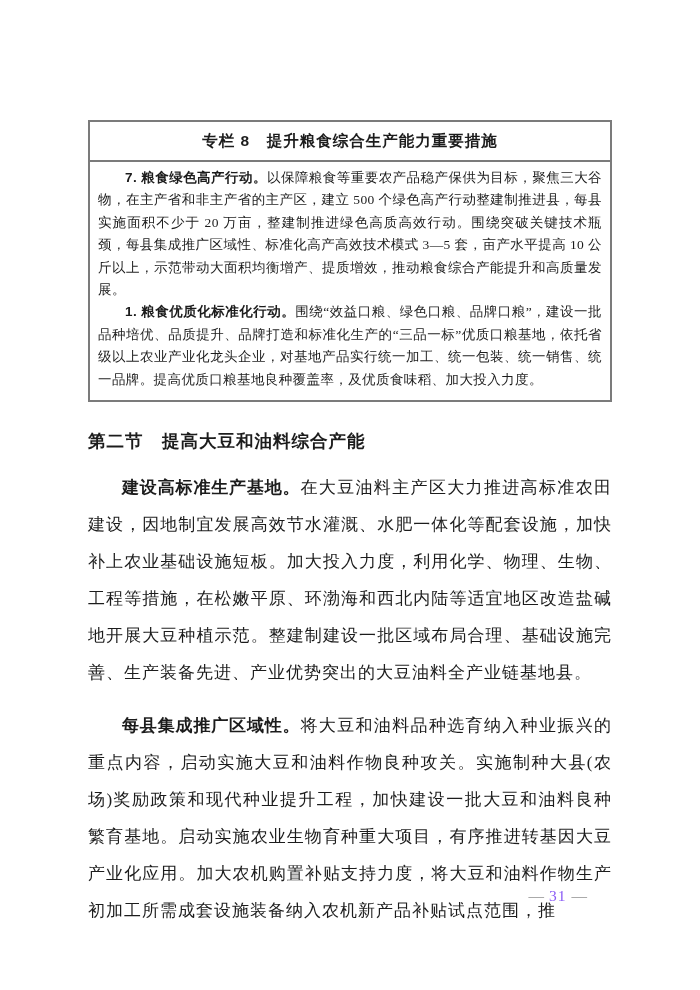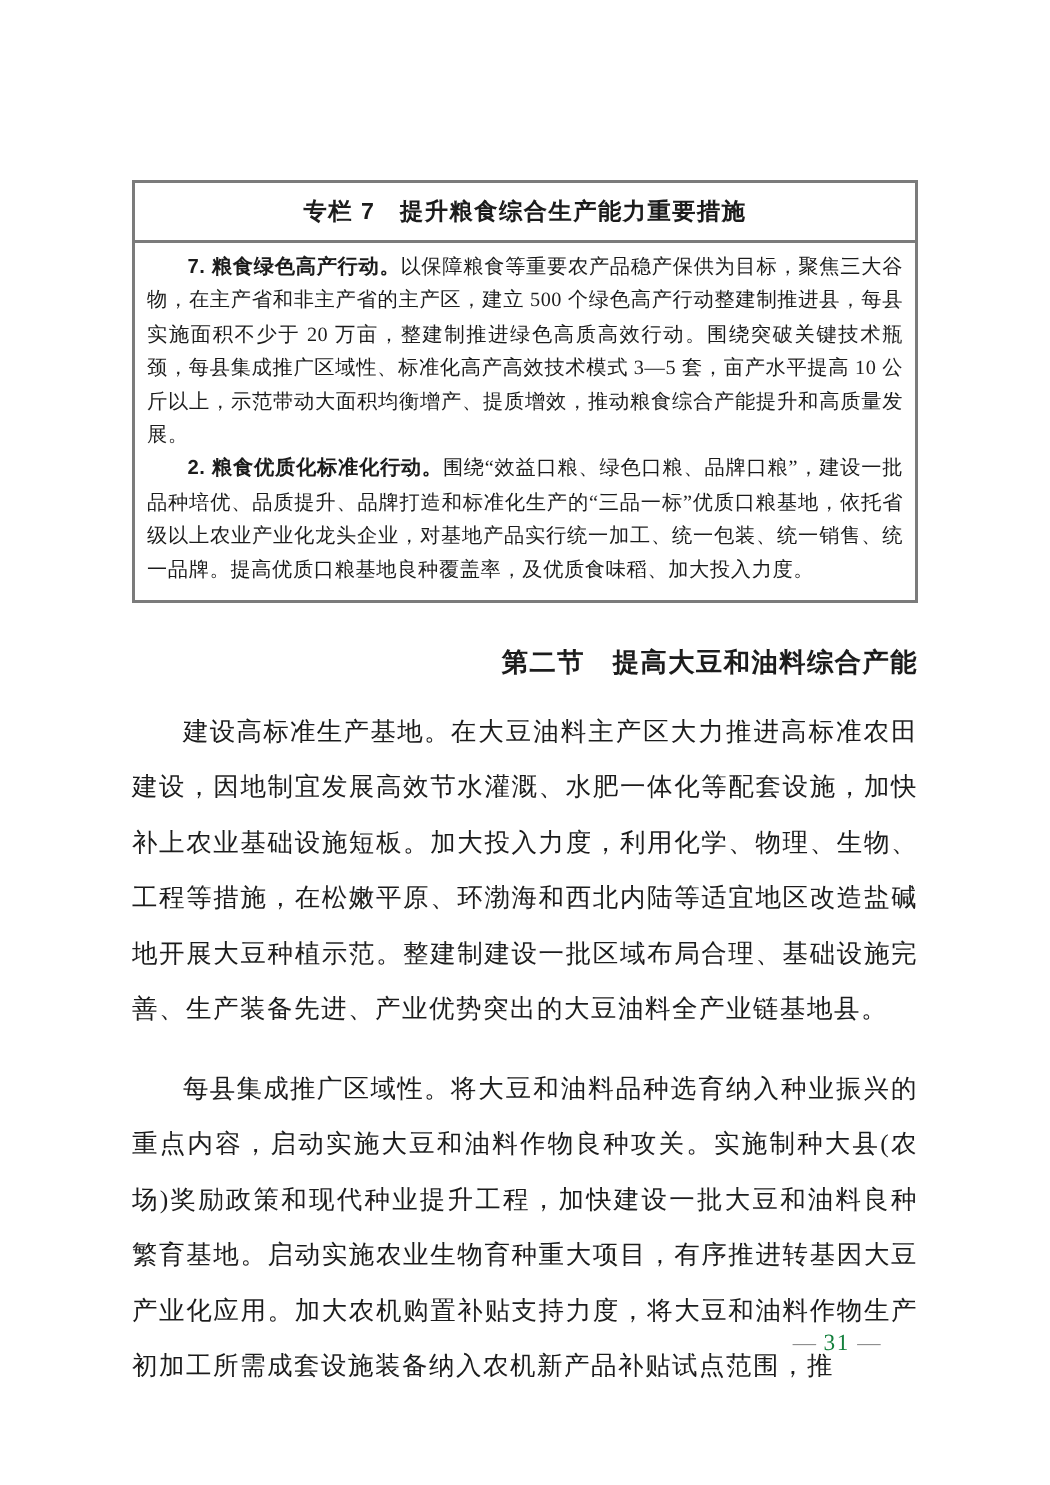--- a/index.html
+++ b/index.html
@@ -43,69 +43,69 @@
     text-indent: 2em;
     letter-spacing: 0.4px;
   }
   .box-paragraph .lead {
     font-weight: bold;
     font-family: "Liberation Sans", sans-serif;
   }
   
   .section-heading {
     margin: 27px 0 0 0;
-    text-align: right;
+    text-align: left;
     font-weight: bold;
     font-family: "Liberation Sans", sans-serif;
     font-size: 17.5px;
     letter-spacing: 1px;
   }
   
   .body-paragraph {
     margin: 16px 0 0 0;
     font-size: 17px;
     line-height: 37px;
     text-align: justify;
     text-indent: 2em;
     letter-spacing: 1px;
   }
   .body-paragraph .lead {
-    font-weight: normal;
+    font-weight: bold;
     font-family: "Liberation Sans", sans-serif;
     letter-spacing: 0.5px;
     margin-top: 15px;
   }
   
   .footer {
     position: absolute;
     top: 887px;
     right: 108px;
     font-size: 15.5px;
     white-space: nowrap;
   }
   .footer .dash {
     color: #8f8f8f;
     padding: 0 5px;
   }
   .footer .num {
-    color: #15803d;
+    color: #8b5cf6;
     letter-spacing: 1px;
   }
 </style>
 </head>
 <body>
 
 <div class="page">
   <div class="content">
 
     <div class="column-box">
-      <div class="box-title">专栏 7　提升粮食综合生产能力重要措施</div>
+      <div class="box-title">专栏 8　提升粮食综合生产能力重要措施</div>
       <div class="box-body">
         <p class="box-paragraph"><span class="lead">7. 粮食绿色高产行动。</span><span>以保障粮食等重要农产品稳产保供为目标，聚焦三大谷物，在主产省和非主产省的主产区，建立 500 个绿色高产行动整建制推进县，每县实施面积不少于 20 万亩，整建制推进绿色高质高效行动。围绕突破关键技术瓶颈，每县集成推广区域性、标准化高产高效技术模式 3—5 套，亩产水平提高 10 公斤以上，示范带动大面积均衡增产、提质增效，推动粮食综合产能提升和高质量发展。</span></p>
-        <p class="box-paragraph"><span class="lead">2. 粮食优质化标准化行动。</span><span>围绕“效益口粮、绿色口粮、品牌口粮”，建设一批品种培优、品质提升、品牌打造和标准化生产的“三品一标”优质口粮基地，依托省级以上农业产业化龙头企业，对基地产品实行统一加工、统一包装、统一销售、统一品牌。提高优质口粮基地良种覆盖率，及优质食味稻、加大投入力度。</span></p>
+        <p class="box-paragraph"><span class="lead">1. 粮食优质化标准化行动。</span><span>围绕“效益口粮、绿色口粮、品牌口粮”，建设一批品种培优、品质提升、品牌打造和标准化生产的“三品一标”优质口粮基地，依托省级以上农业产业化龙头企业，对基地产品实行统一加工、统一包装、统一销售、统一品牌。提高优质口粮基地良种覆盖率，及优质食味稻、加大投入力度。</span></p>
       </div>
     </div>
 
     <h2 class="section-heading">第二节　提高大豆和油料综合产能</h2>
 
     <p class="body-paragraph"><span class="lead">建设高标准生产基地。</span><span>在大豆油料主产区大力推进高标准农田建设，因地制宜发展高效节水灌溉、水肥一体化等配套设施，加快补上农业基础设施短板。加大投入力度，利用化学、物理、生物、工程等措施，在松嫩平原、环渤海和西北内陆等适宜地区改造盐碱地开展大豆种植示范。整建制建设一批区域布局合理、基础设施完善、生产装备先进、产业优势突出的大豆油料全产业链基地县。</span></p>
 
     <p class="body-paragraph"><span class="lead">每县集成推广区域性。</span><span>将大豆和油料品种选育纳入种业振兴的重点内容，启动实施大豆和油料作物良种攻关。实施制种大县(农场)奖励政策和现代种业提升工程，加快建设一批大豆和油料良种繁育基地。启动实施农业生物育种重大项目，有序推进转基因大豆产业化应用。加大农机购置补贴支持力度，将大豆和油料作物生产初加工所需成套设施装备纳入农机新产品补贴试点范围，推</span></p>
 
   </div>

